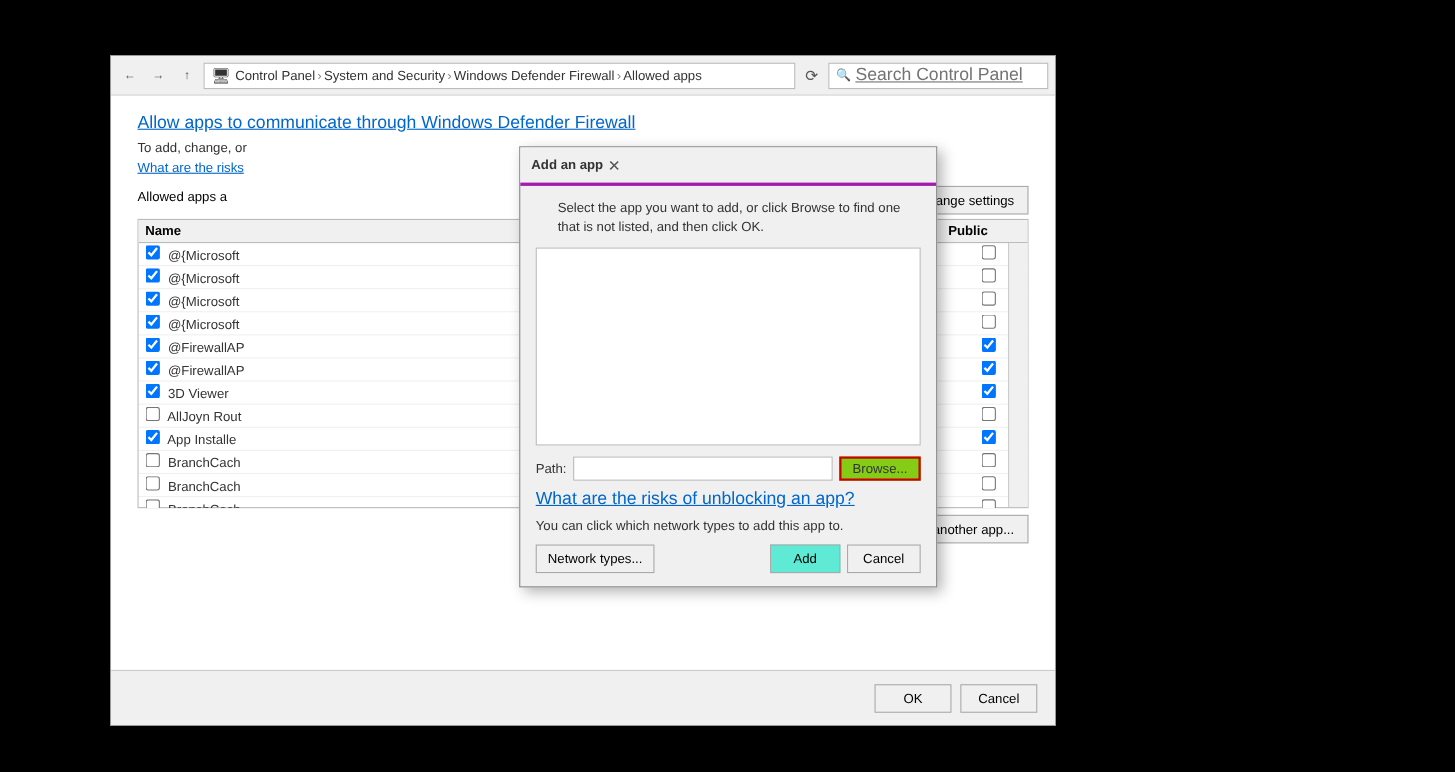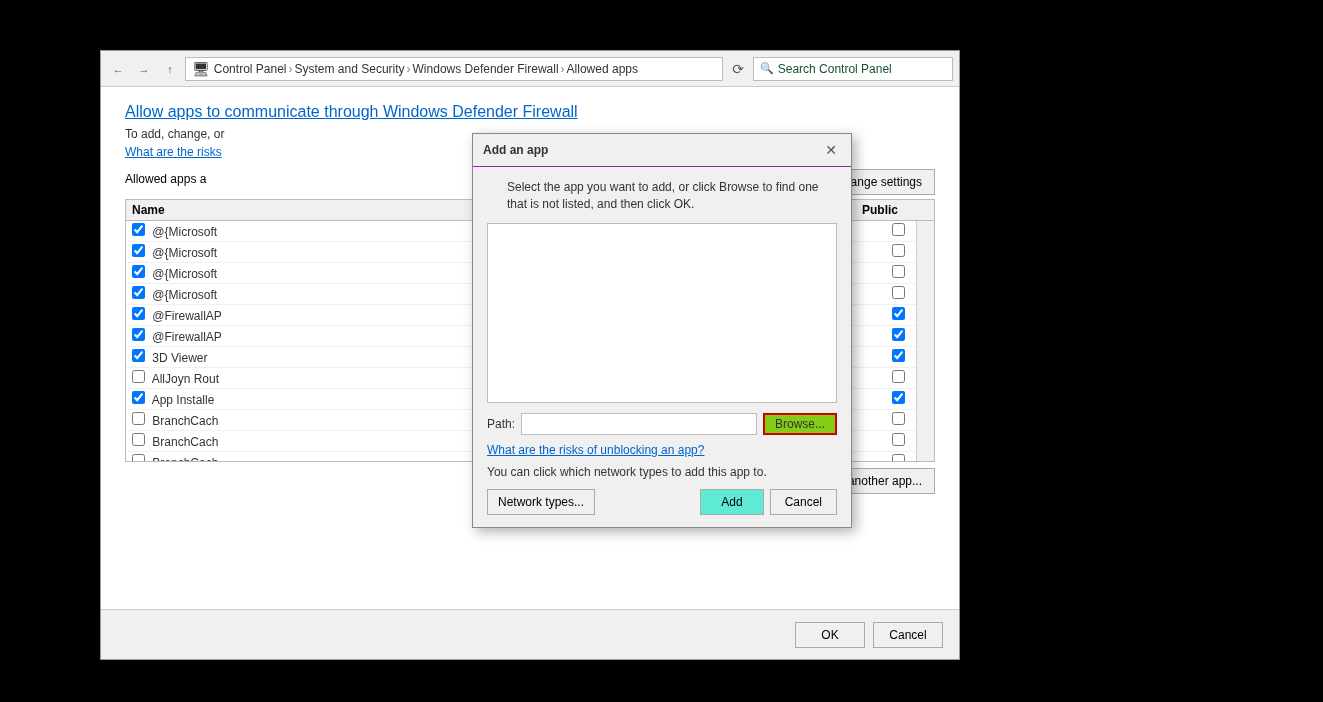--- a/index.html
+++ b/index.html
@@ -215,25 +215,24 @@
       top: 133px;
       width: 380px;
       background: #f0f0f0;
       border: 1px solid #888;
       box-shadow: 4px 4px 12px rgba(0,0,0,0.3);
       pointer-events: all;
     }
 
     .dialog-titlebar {
       background: #f0f0f0;
-      border-bottom: 1px solid #a21caf;
+      border-bottom: 3px solid #a21caf;
       padding: 6px 10px;
       display: flex;
       align-items: center;
-      justify-content: space-between;
     }
     .dialog-title {
       font-size: 12px;
       font-weight: 600;
       color: #333;
     }
     .dialog-close {
       width: 20px;
       height: 20px;
       background: transparent;
@@ -298,21 +297,21 @@
       background: #84cc16;
       cursor: pointer;
       white-space: nowrap;
       color: #333;
     }
 
     .dialog-risks-link {
       display: block;
       color: #0066cc;
       text-decoration: underline;
-      font-size: 12px;
+      font-size: 16px;
       cursor: pointer;
       margin-bottom: 8px;
     }
 
     .dialog-network-note {
       font-size: 12px;
       color: #333;
       margin-bottom: 10px;
     }
 
@@ -370,21 +369,21 @@
       <span class="breadcrumb-sep">›</span>
       <span class="breadcrumb-part">System and Security</span>
       <span class="breadcrumb-sep">›</span>
       <span class="breadcrumb-part">Windows Defender Firewall</span>
       <span class="breadcrumb-sep">›</span>
       <span class="breadcrumb-part">Allowed apps</span>
     </div>
     <button class="reload-btn">⟳</button>
     <div class="search-box">
       <span style="font-size:11px;">🔍</span>
-      <span style="color:#14532d;font-size:12px;">Search Control Panel</span>
+      <span style="color:#737373;font-size:16px;text-decoration:underline;">Search Control Panel</span>
     </div>
   </div>
 
   <div class="content-area">
     <div class="page-title">Allow apps to communicate through Windows Defender Firewall</div>
     <div class="page-desc">To add, change, or</div>
     <a class="risks-link">What are the risks</a>
 
     <div style="display:flex;align-items:center;justify-content:space-between;margin-bottom:4px;">
       <div class="apps-section-title">Allowed apps a</div>

